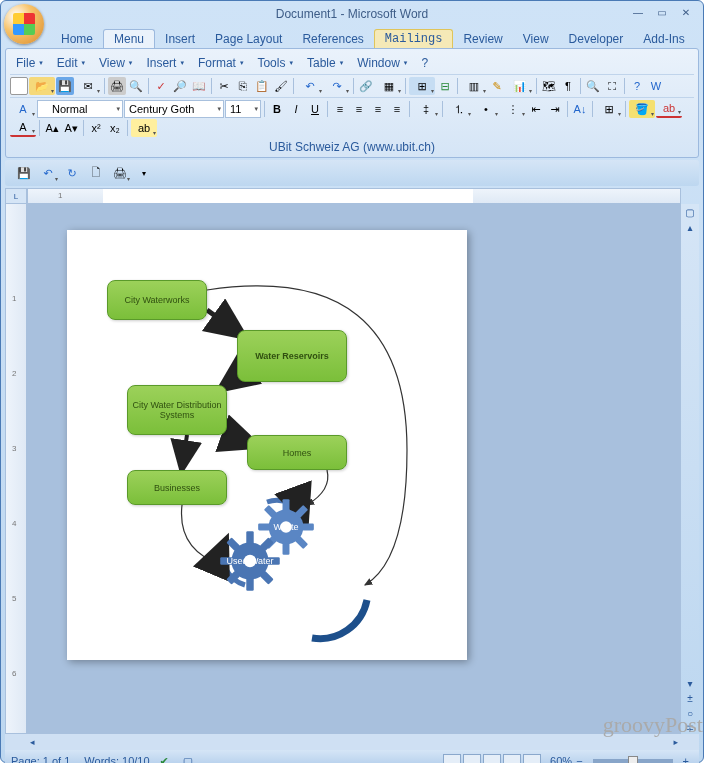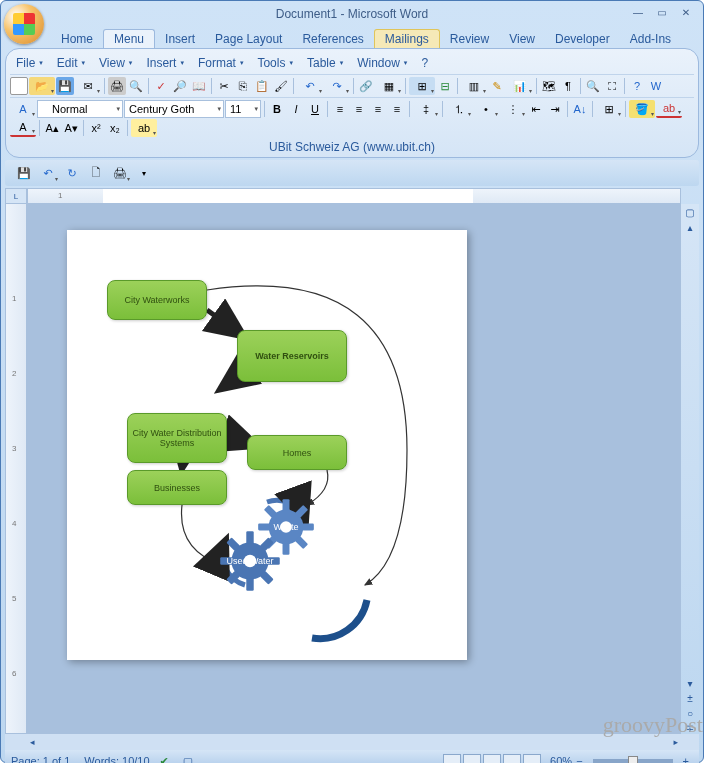--- a/index.html
+++ b/index.html
@@ -6,21 +6,21 @@
 body { background:#fff; width:704px; height:763px; overflow:hidden; position:relative; }
 .window { width:704px; height:763px; background:linear-gradient(#cfe3f7,#bdd7f0); border:1px solid #4a7ab5; border-radius:6px; position:relative; }
 .titlebar { height:26px; display:flex; align-items:center; justify-content:center; position:relative; color:#3d5c87; font-size:12px; }
 .titlebar .wincontrols { position:absolute; right:6px; top:4px; display:flex; gap:2px; }
 .wincontrols span { width:22px; height:14px; display:inline-flex; align-items:center; justify-content:center; font-size:10px; color:#3d5c87; cursor:pointer; }
 .office-btn { position:absolute; left:3px; top:3px; width:40px; height:40px; border-radius:50%; background:radial-gradient(circle at 30% 30%,#fff,#f7c46c 40%,#d98a2b); box-shadow:0 1px 3px #0006; z-index:10; display:flex; align-items:center; justify-content:center; }
 .office-btn::after { content:''; width:22px; height:22px; background:conic-gradient(#e33 0 90deg,#5c5 90deg 180deg,#39f 180deg 270deg,#fc3 270deg 360deg); border-radius:2px;}
 .tabs { display:flex; align-items:flex-end; height:21px; padding-left:50px; gap:0; }
 .tab { padding:2px 10px; font-size:12px; color:#2a5a9c; border-top-left-radius:3px; border-top-right-radius:3px; cursor:pointer; }
 .tab.active { background:#eaf2fb; border:1px solid #9cb9de; border-bottom:none; }
-.ribbon { background:linear-gradient(#eaf2fb,#d5e5f6); border:1px solid #9cb9de; margin:0 4px; border-radius:14px; padding:3px 4px 2px 4px; }
+.ribbon { background:linear-gradient(#eaf2fb,#d5e5f6); border:1px solid #9cb9de; margin:0 4px; border-radius:3px; padding:3px 4px 2px 4px; }
 .menubar { display:flex; gap:2px; font-size:12px; color:#2a5a9c; padding:2px 0; }
 .menuitem { padding:2px 6px; border-radius:2px; cursor:pointer; display:flex; align-items:center; gap:2px; }
 .menuitem::after { content:'▾'; font-size:7px; margin-left:2px; color:#2a5a9c; }
 .menuitem.nosub::after { content:''; }
 .toolstrip { display:flex; align-items:center; gap:1px; padding:2px 0; flex-wrap:wrap; border-top:1px solid #c0d4eb; }
 .tbtn { width:18px; height:18px; display:inline-flex; align-items:center; justify-content:center; font-size:11px; border-radius:2px; cursor:pointer; position:relative; }
 .tbtn.drop { width:26px; }
 .tbtn.drop::after { content:'▾'; font-size:6px; position:absolute; right:1px; bottom:1px; color:#555; }
 .sep { width:1px; height:16px; background:#a8c0dd; margin:0 2px; }
 .combo { height:18px; background:#fff; border:1px solid #a8c0dd; font-size:11px; display:inline-flex; align-items:center; padding:0 14px 0 4px; position:relative; cursor:pointer; }
@@ -69,21 +69,21 @@
       <span>✕</span>
     </div>
   </div>
 
   <div class="tabs">
     <span class="tab">Home</span>
     <span class="tab active">Menu</span>
     <span class="tab">Insert</span>
     <span class="tab">Page Layout</span>
     <span class="tab">References</span>
-    <span class="tab" style="background:#f5e9b7;border:1px solid #e0c55a;border-bottom:none;">Mailings</span>
+    <span class="tab" style="background:#f5e9b7;border:1px solid #e0c55a;border-bottom:none;font-family:Liberation Mono, monospace;">Mailings</span>
     <span class="tab">Review</span>
     <span class="tab">View</span>
     <span class="tab">Developer</span>
     <span class="tab">Add-Ins</span>
   </div>
 
   <div class="ribbon">
     <div class="menubar">
       <span class="menuitem">File</span>
       <span class="menuitem">Edit</span>
@@ -230,21 +230,21 @@
           <path d="M260,240 Q265,260 240,275" stroke="#333" stroke-width="1.2" fill="none" marker-end="url(#ah)"></path>
           <path d="M115,275 Q110,320 155,335" stroke="#333" stroke-width="1.2" fill="none" marker-end="url(#ah)"></path>
           <path d="M140,60 Q340,30 340,220 Q340,330 298,355" stroke="#333" stroke-width="1.2" fill="none" marker-end="url(#ah)"></path>
 
           <path d="M200,272 A30,30 0 0 1 238,290" stroke="#4a75b3" stroke-width="5" fill="none" marker-end="url(#ahb)"></path>
           <path d="M178,355 A32,32 0 0 1 158,312" stroke="#4a75b3" stroke-width="5" fill="none" marker-end="url(#ahb)"></path>
           <path d="M300,370 A48,48 0 0 1 245,408" stroke="#1d4f8b" stroke-width="7" fill="none"></path>
         </svg>
         <div class="flowbox" style="left:40px;top:50px;width:100px;height:40px;">City Waterworks</div>
         <div class="flowbox" style="left:170px;top:100px;width:110px;height:52px;font-weight:bold;">Water Reservoirs</div>
-        <div class="flowbox" style="left:60px;top:155px;width:100px;height:50px;margin-top:28px;">City Water Distribution Systems</div>
+        <div class="flowbox" style="left:60px;top:155px;width:100px;height:50px;">City Water Distribution Systems</div>
         <div class="flowbox" style="left:180px;top:205px;width:100px;height:35px;">Homes</div>
         <div class="flowbox" style="left:60px;top:240px;width:100px;height:35px;">Businesses</div>
 
         <div class="gear" style="left:190px;top:268px;width:58px;height:58px;">
           <svg viewBox="0 0 100 100">
               <g fill="#5a86c4">
                 <circle cx="50" cy="50" r="30"></circle>
                 <g id="t">
                   <rect x="44" y="2" width="12" height="20" rx="2"></rect>
                 </g>

